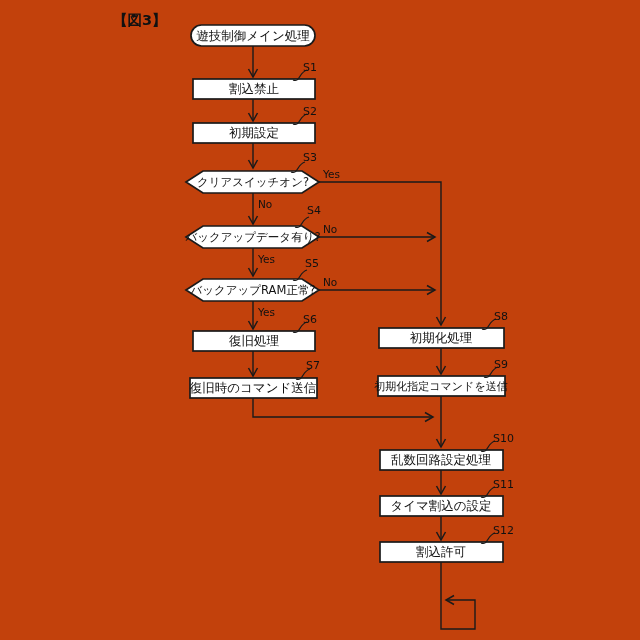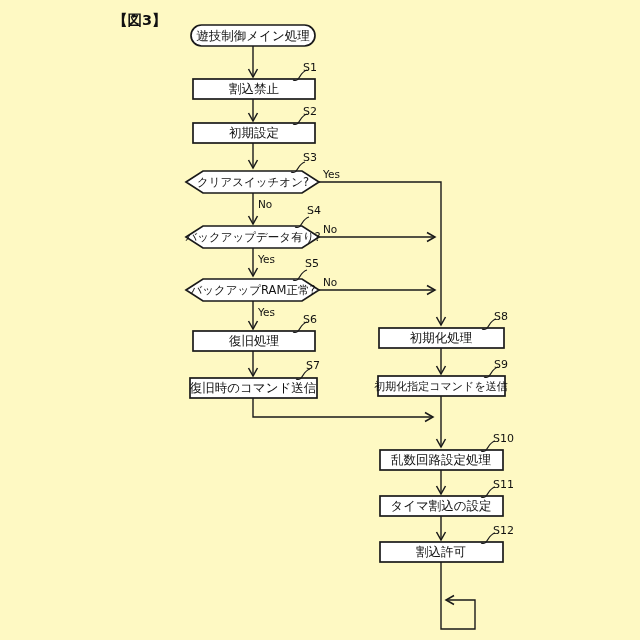--- a/index.html
+++ b/index.html
@@ -1,16 +1,16 @@
 <!DOCTYPE html>
 <html><head>
 <meta charset="utf-8">
 <style>
   html,body{margin:0;padding:0;background:#ffffff;}
-  .stage{width:640px;height:640px;position:relative;background:#fef9c3;font-family:"DejaVu Sans",sans-serif;}
+  .stage{width:640px;height:640px;position:relative;background:#c2410c;font-family:"DejaVu Sans",sans-serif;}
   svg{display:block;}
   .shape{fill:#ffffff;stroke:#1a1a1a;stroke-width:1.7;}
   .flow{fill:none;stroke:#1a1a1a;stroke-width:1.4;}
   .squig{fill:none;stroke:#1a1a1a;stroke-width:1.1;}
   .node{font-family:"DejaVu Sans",sans-serif;font-size:12.5px;fill:#111;text-anchor:middle;}
   .node-hex{font-size:11.5px;}
   .node-sm{font-size:11px;}
   .step-id{font-family:"DejaVu Sans",sans-serif;font-size:11px;fill:#111;text-anchor:start;}
   .branch{font-family:"DejaVu Sans",sans-serif;font-size:10.5px;fill:#111;text-anchor:start;}
   .fig-title{font-family:"DejaVu Sans",sans-serif;font-size:14.5px;font-weight:bold;fill:#111;text-anchor:start;}

